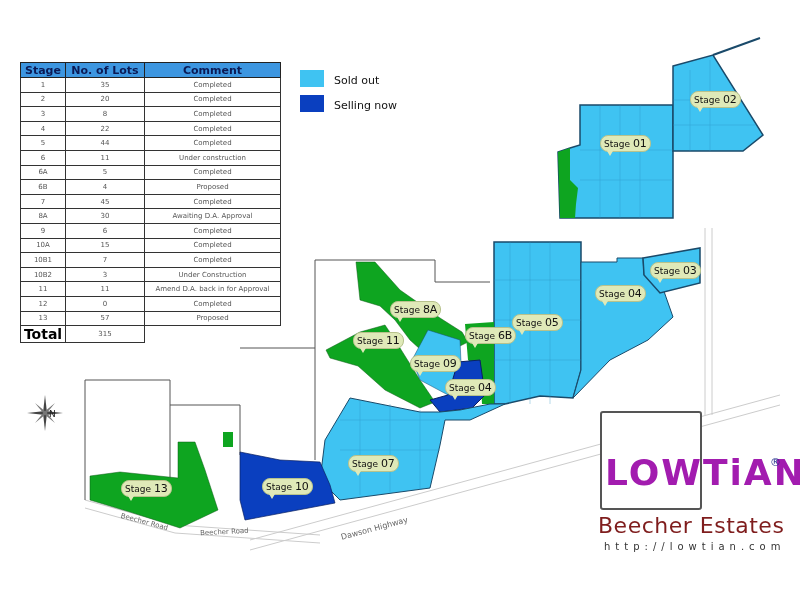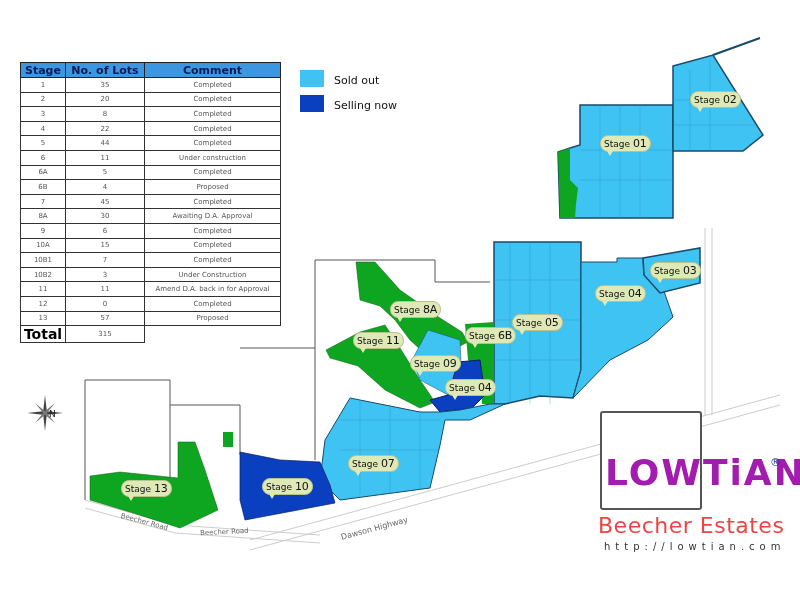--- a/index.html
+++ b/index.html
@@ -14,21 +14,21 @@
   .legend { position:absolute; left:300px; top:62px; }
   .leg-item { display:flex; align-items:flex-end; height:25px; }
   .swatch { width:24px; height:17px; margin-right:10px; }
   .leg-label { font-size:11px; color:#111; }
   .stage-lbl { position:absolute; background:#dfe9b8; border:1px solid #b7c28c; font-size:9px; padding:1px 3px; color:#111; white-space:nowrap; border-radius:8px; }
   .stage-lbl b { font-weight:normal; font-size:11px; }
   .stage-lbl::after { content:""; position:absolute; left:6px; bottom:-5px; border-left:3px solid transparent; border-right:3px solid transparent; border-top:5px solid #dfe9b8; }
   .logo { position:absolute; left:600px; top:411px; width:98px; height:95px; border:2px solid #555; border-radius:3px; background:#fff; }
   .logo-text { position:absolute; left:605px; top:452px; font-size:36px; font-weight:bold; color:#a21caf; letter-spacing:2px; font-family:"DejaVu Sans", sans-serif; }
   .logo-reg { position:absolute; left:770px; top:456px; font-size:11px; color:#222d8c; }
-  .estates { position:absolute; left:598px; top:513px; font-size:22px; color:#ef4444; font-family:"DejaVu Sans", sans-serif; letter-spacing:0.5px; }
+  .estates { position:absolute; left:598px; top:513px; font-size:22px; color:#7f1d1d; font-family:"DejaVu Sans", sans-serif; letter-spacing:0.5px; }
   .url { position:absolute; left:604px; top:541px; font-size:10px; color:#333; letter-spacing:5px; }
   .road { position:absolute; font-size:7px; color:#666; }
 </style>
 </head>
 <body>
 
 <svg id="map" width="800" height="600" viewBox="0 0 800 600">
 
   <g stroke="#ccc" stroke-width="1" fill="none">
     <path d="M250 540 L780 395"></path>

